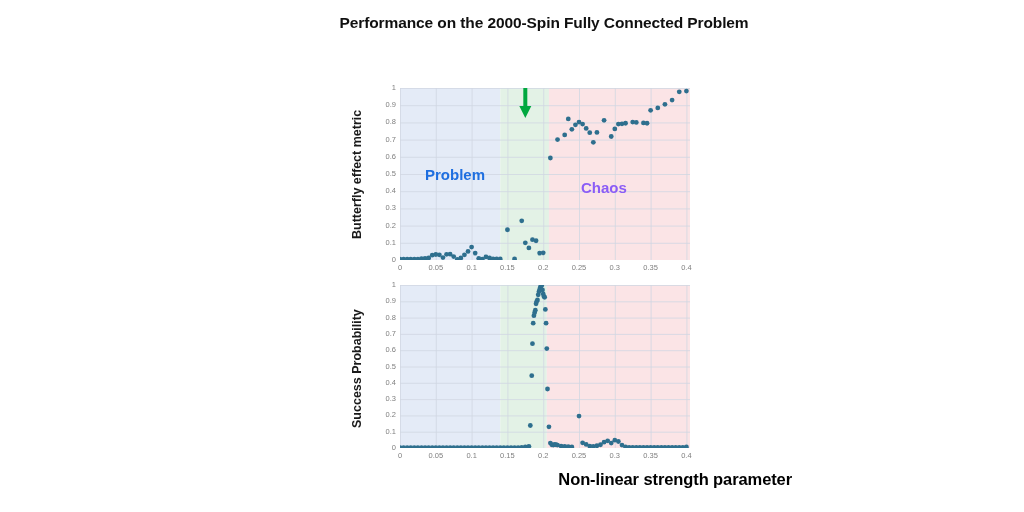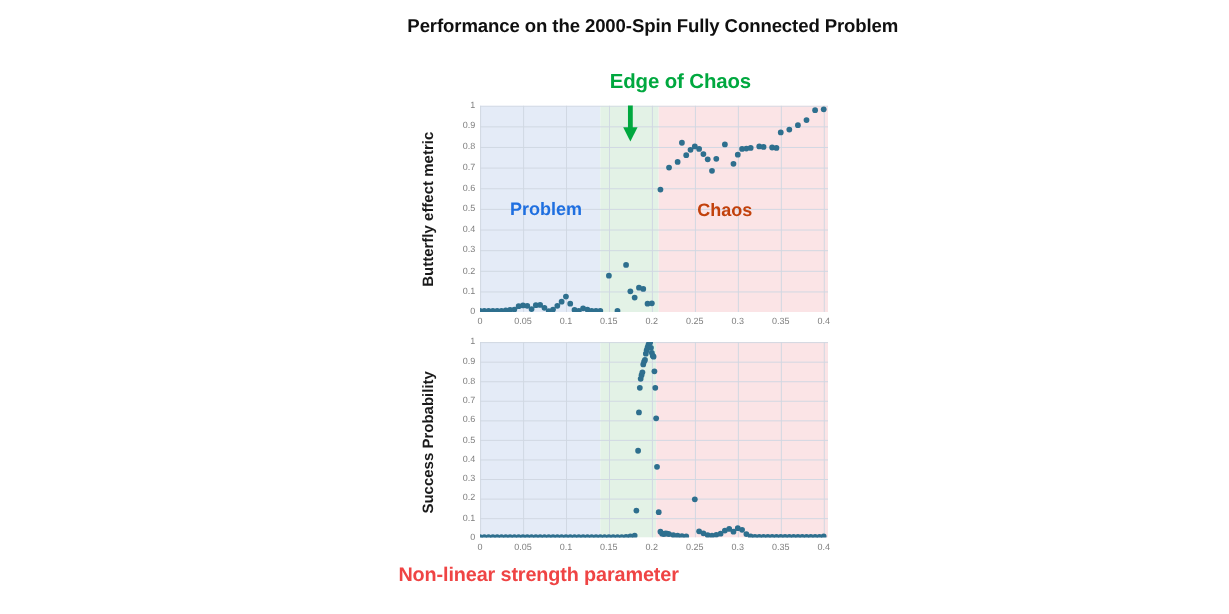--- a/index.html
+++ b/index.html
@@ -41,24 +41,24 @@
     font-size: 17px;
     font-weight: bold;
     color: #00a83f;
     letter-spacing: -0.1px;
   }
   .xaxis-title {
     position: absolute;
     left: 300px;
     top: 470px;
     width: 460px;
-    text-align: left;
+    text-align: right;
     font-size: 16.5px;
     font-weight: bold;
-    color: #ef4444;
+    color: #000000;
     letter-spacing: -0.1px;
   }
   .ylabel {
     position: absolute;
     font-size: 12.5px;
     font-weight: bold;
     color: #1a1a1a;
     writing-mode: vertical-rl;
     transform: rotate(180deg);
     white-space: nowrap;
@@ -82,30 +82,29 @@
   .ytick { text-align: right; }
   .xtick { text-align: center; }
 
   .region-text {
     position: absolute;
     font-size: 15px;
     font-weight: bold;
     white-space: nowrap;
   }
   #regular-text { color: #1f6fe0; left: 393px; top: 166px; }
-  #chaos-text   { color: #c2410c; left: 549px; top: 167px; }
+  #chaos-text   { color: #8b5cf6; left: 549px; top: 179px; }
 </style>
 </head>
 <body>
 
 <div id="figure">
 
   <div class="fig-title">Performance on the 2000-Spin Fully Connected Problem</div>
 
-  <div class="edge-label">Edge of Chaos</div>
 
   <div class="ylabel" id="ylabel-top">Butterfly effect metric</div>
   <div class="ylabel" id="ylabel-bottom">Success Probability</div>
 
   <div class="panel" id="panel-top" style="left: 368px; top: 88px; width: 290px; height: 172px;">
       <svg width="290" height="172" class="svg-plot">
         <rect x="0" y="0" width="100.24691358024693" height="172" fill="#e4ebf7"></rect>
         <rect x="100.24691358024693" y="0" width="48.691358024691326" height="172" fill="#e3f2e6"></rect>
         <rect x="148.93827160493825" y="0" width="141.06172839506175" height="172" fill="#fbe4e6"></rect>
         <g>

